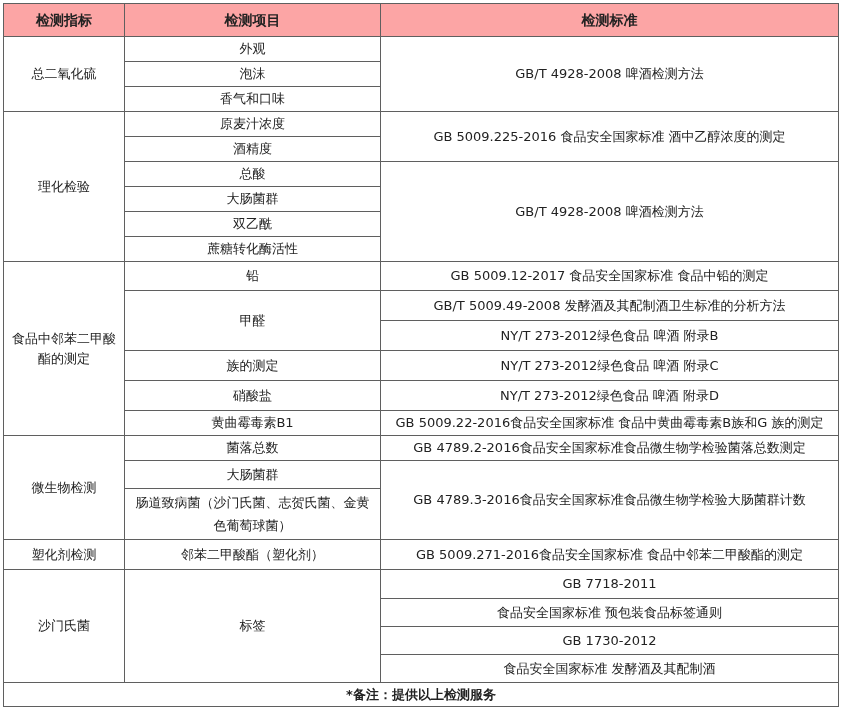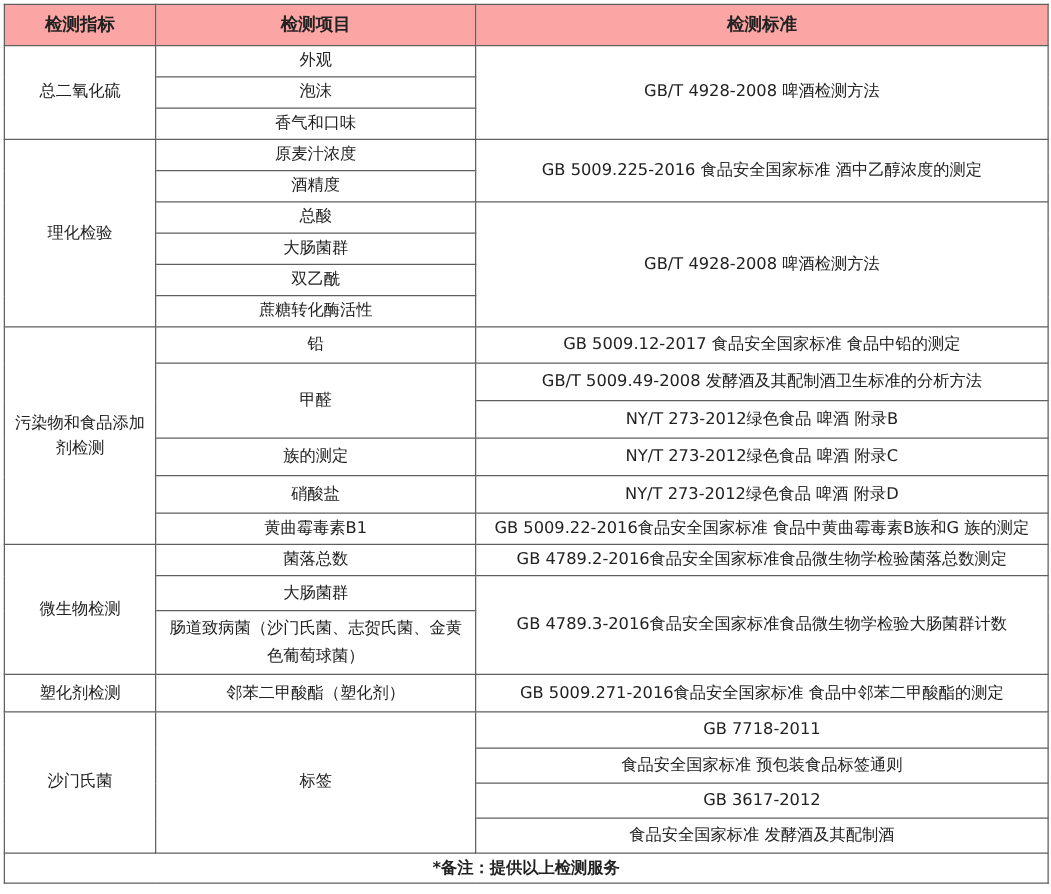--- a/index.html
+++ b/index.html
@@ -64,21 +64,21 @@
       <td>大肠菌群</td>
     </tr>
     <tr style="height:25px">
       <td>双乙酰</td>
     </tr>
     <tr style="height:25px">
       <td>蔗糖转化酶活性</td>
     </tr>
 
     <tr style="height:29px">
-      <td rowspan="6">污染物和食品添加剂检测</td>
+      <td rowspan="6">食品中邻苯二甲酸酯的测定</td>
       <td>铅</td>
       <td>GB 5009.12-2017 食品安全国家标准 食品中铅的测定</td>
     </tr>
     <tr style="height:30px">
       <td rowspan="2">甲醛</td>
       <td>GB/T 5009.49-2008 发酵酒及其配制酒卫生标准的分析方法</td>
     </tr>
     <tr style="height:30px">
       <td>NY/T 273-2012绿色食品 啤酒 附录B</td>
     </tr>
@@ -116,21 +116,21 @@
 
     <tr style="height:29px">
       <td rowspan="4">沙门氏菌</td>
       <td rowspan="4">标签</td>
       <td>GB 7718-2011</td>
     </tr>
     <tr style="height:28px">
       <td>食品安全国家标准 预包装食品标签通则</td>
     </tr>
     <tr style="height:28px">
-      <td>GB 3617-2012</td>
+      <td>GB 1730-2012</td>
     </tr>
     <tr style="height:28px">
       <td>食品安全国家标准 发酵酒及其配制酒</td>
     </tr>
 
     <tr>
       <td colspan="3" class="note">*备注：提供以上检测服务</td>
     </tr>
   </tbody>
 </table>

